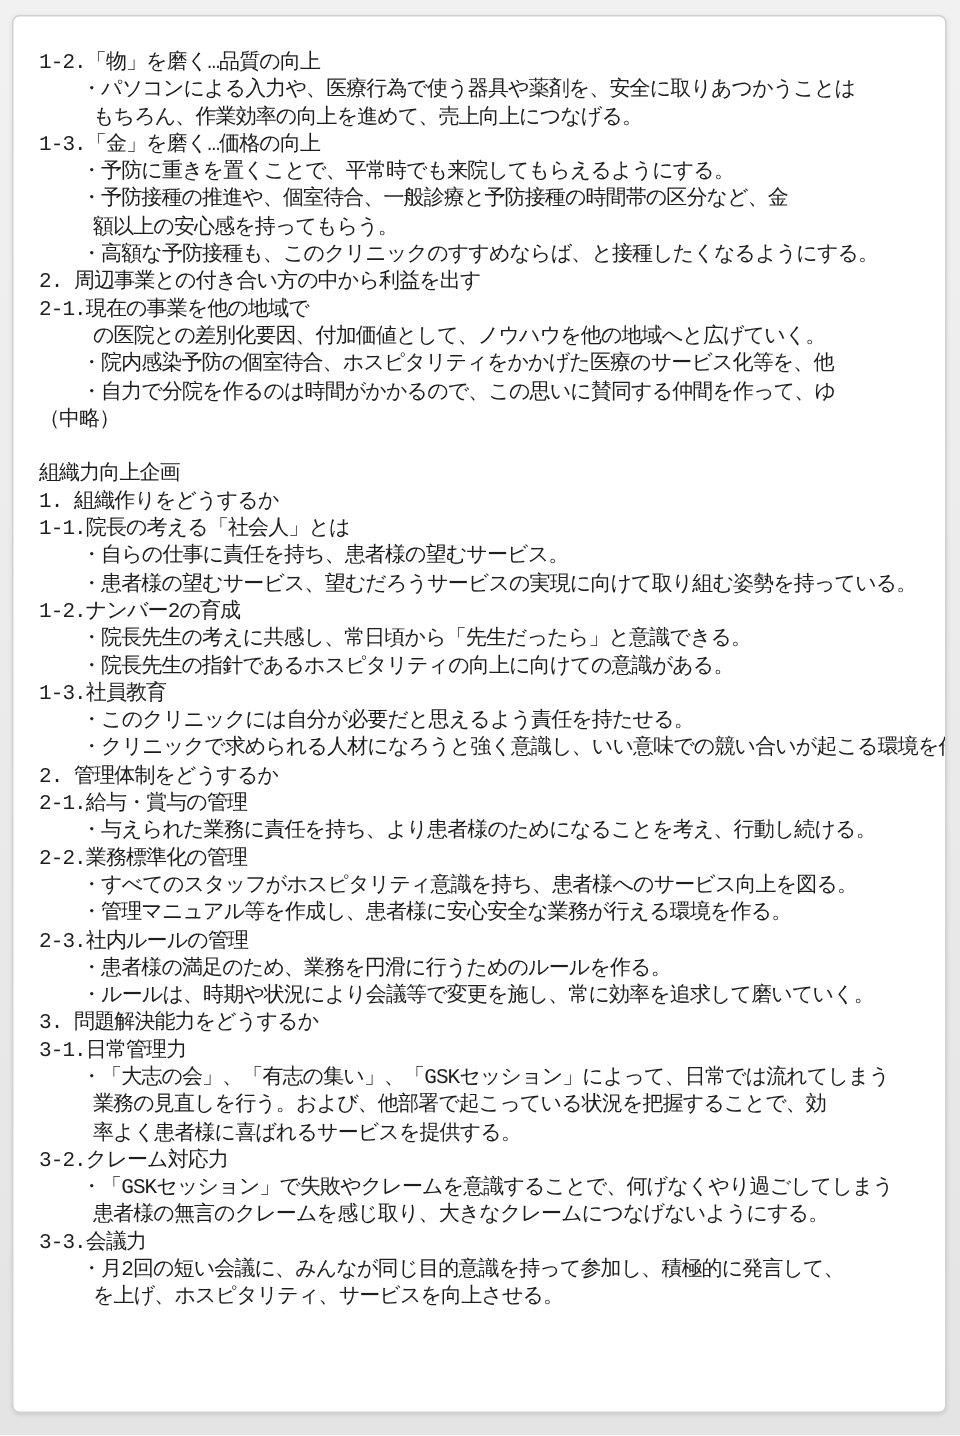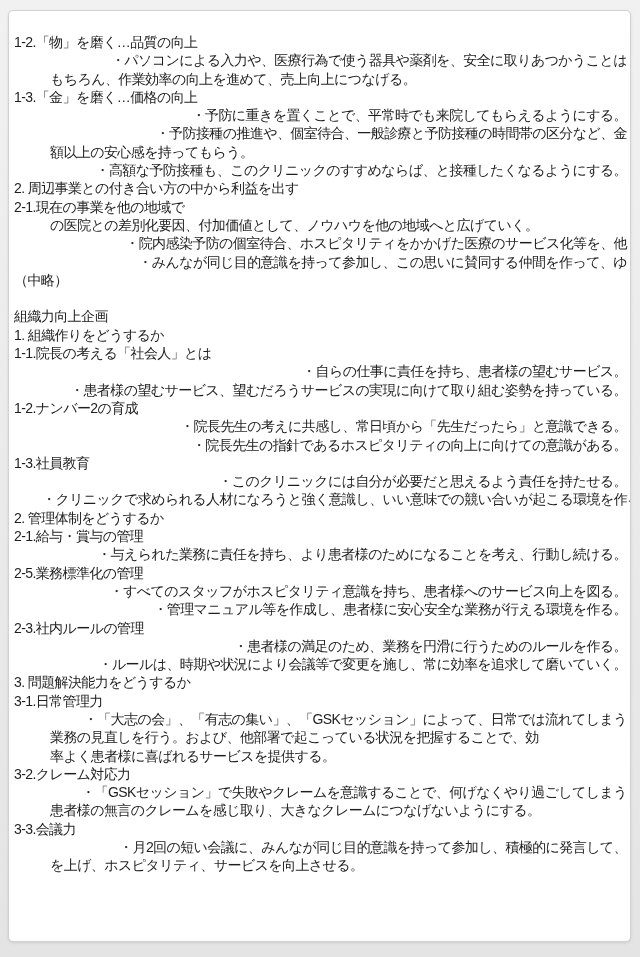--- a/index.html
+++ b/index.html
@@ -29,71 +29,72 @@
     border-radius: 5px;
     box-shadow: 0 1px 3px rgba(0,0,0,0.10);
     overflow: hidden;
     box-sizing: border-box;
   }
   .content {
     position: absolute;
     left: 0;
     top: 0;
     right: 0;
-    padding: 22px 3px 0 5px;
+    padding: 22px 3px 0 17px;
     color: #1e1e1e;
     font-size: 14px;
     letter-spacing: -0.6px;
+    font-family: Liberation Mono, monospace;
   }
   .line {
     height: 18.3px;
     line-height: 18.3px;
     white-space: nowrap;
   }
   
   .line.i0 { margin-left: 0; }
-  .line.i1 { margin-left: 28px; text-align: right; }
+  .line.i1 { margin-left: 28px; }
   .line.i2 { margin-left: 36px; }
 </style>
 </head>
 <body>
 
 <div class="canvas" style="background: linear-gradient(rgb(241, 241, 241), rgb(228, 228, 228));">
   <div class="page" style="background: rgb(255, 255, 255); border-color: rgb(210, 210, 210);">
     <div class="content" id="doc-lines" style="color: rgb(30, 30, 30);">
         <div class="line i0">1-2.「物」を磨く…品質の向上</div>
         <div class="line i1">・パソコンによる入力や、医療行為で使う器具や薬剤を、安全に取りあつかうことは</div>
         <div class="line i2">もちろん、作業効率の向上を進めて、売上向上につなげる。</div>
         <div class="line i0">1-3.「金」を磨く…価格の向上</div>
         <div class="line i1">・予防に重きを置くことで、平常時でも来院してもらえるようにする。</div>
         <div class="line i1">・予防接種の推進や、個室待合、一般診療と予防接種の時間帯の区分など、金</div>
         <div class="line i2">額以上の安心感を持ってもらう。</div>
         <div class="line i1">・高額な予防接種も、このクリニックのすすめならば、と接種したくなるようにする。</div>
         <div class="line i0">2. 周辺事業との付き合い方の中から利益を出す</div>
         <div class="line i0">2-1.現在の事業を他の地域で</div>
         <div class="line i2">の医院との差別化要因、付加価値として、ノウハウを他の地域へと広げていく。</div>
         <div class="line i1">・院内感染予防の個室待合、ホスピタリティをかかげた医療のサービス化等を、他</div>
-        <div class="line i1">・みんなが同じ目的意識を持って参加し、この思いに賛同する仲間を作って、ゆ</div>
+        <div class="line i1">・自力で分院を作るのは時間がかかるので、この思いに賛同する仲間を作って、ゆ</div>
         <div class="line i0">（中略）</div>
         <div class="line i0"></div>
         <div class="line i0">組織力向上企画</div>
         <div class="line i0">1. 組織作りをどうするか</div>
         <div class="line i0">1-1.院長の考える「社会人」とは</div>
         <div class="line i1">・自らの仕事に責任を持ち、患者様の望むサービス。</div>
         <div class="line i1">・患者様の望むサービス、望むだろうサービスの実現に向けて取り組む姿勢を持っている。</div>
         <div class="line i0">1-2.ナンバー2の育成</div>
         <div class="line i1">・院長先生の考えに共感し、常日頃から「先生だったら」と意識できる。</div>
         <div class="line i1">・院長先生の指針であるホスピタリティの向上に向けての意識がある。</div>
         <div class="line i0">1-3.社員教育</div>
         <div class="line i1">・このクリニックには自分が必要だと思えるよう責任を持たせる。</div>
         <div class="line i1">・クリニックで求められる人材になろうと強く意識し、いい意味での競い合いが起こる環境を作る。</div>
         <div class="line i0">2. 管理体制をどうするか</div>
         <div class="line i0">2-1.給与・賞与の管理</div>
         <div class="line i1">・与えられた業務に責任を持ち、より患者様のためになることを考え、行動し続ける。</div>
-        <div class="line i0">2-5.業務標準化の管理</div>
+        <div class="line i0">2-2.業務標準化の管理</div>
         <div class="line i1">・すべてのスタッフがホスピタリティ意識を持ち、患者様へのサービス向上を図る。</div>
         <div class="line i1">・管理マニュアル等を作成し、患者様に安心安全な業務が行える環境を作る。</div>
         <div class="line i0">2-3.社内ルールの管理</div>
         <div class="line i1">・患者様の満足のため、業務を円滑に行うためのルールを作る。</div>
         <div class="line i1">・ルールは、時期や状況により会議等で変更を施し、常に効率を追求して磨いていく。</div>
         <div class="line i0">3. 問題解決能力をどうするか</div>
         <div class="line i0">3-1.日常管理力</div>
         <div class="line i1">・「大志の会」、「有志の集い」、「GSKセッション」によって、日常では流れてしまう</div>
         <div class="line i2">業務の見直しを行う。および、他部署で起こっている状況を把握することで、効</div>
         <div class="line i2">率よく患者様に喜ばれるサービスを提供する。</div>

